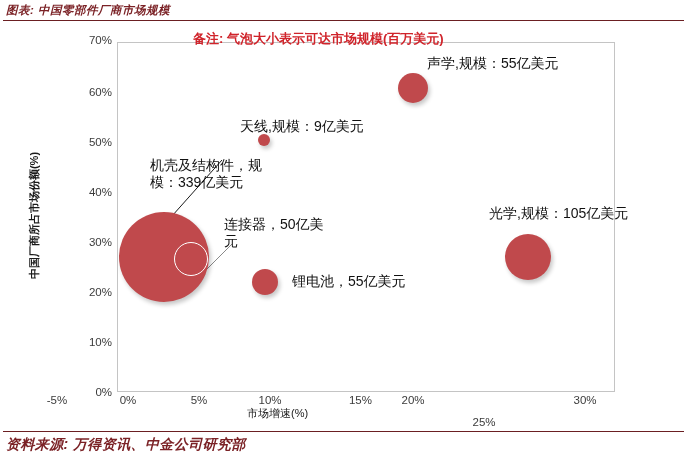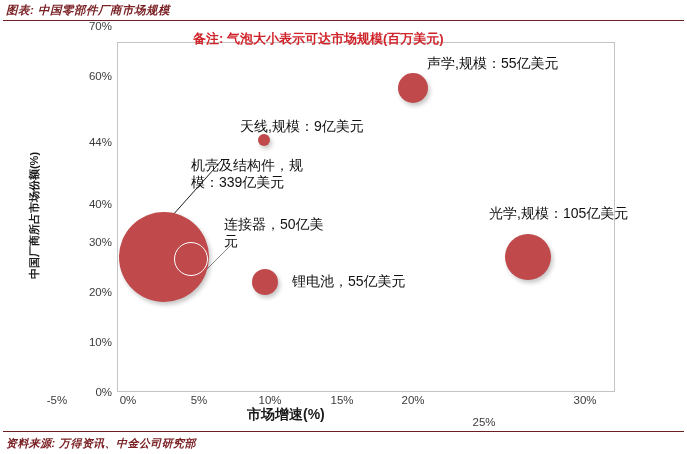--- a/index.html
+++ b/index.html
@@ -42,21 +42,21 @@
   
   #footer-rule {
     position: absolute;
     left: 3px; top: 431px;
     width: 681px; height: 1px;
     background: #6b1f22;
   }
   #source-note {
     position: absolute;
     left: 6px; top: 436px;
-    font-size: 11px;
+    font-size: 14px;
     font-weight: bold;
     font-style: italic;
     color: #7b2226;
     letter-spacing: 0.4px;
     white-space: nowrap;
   }
 
   
   #plot-frame {
     position: absolute;
@@ -88,22 +88,22 @@
     text-align: center;
     font-size: 11.5px;
     color: #3b3b3b;
     white-space: nowrap;
   }
   #x-axis-title {
     position: absolute;
     left: 247px; top: 406px;
     width: 240px;
     text-align: left;
-    font-size: 14px;
-    font-weight: bold;
+    font-size: 11px;
+    font-weight: normal;
     color: #1a1a1a;
     white-space: nowrap;
   }
   #y-axis-title {
     position: absolute;
     left: -116px; top: 208px;
     width: 300px;
     text-align: center;
     font-size: 11px;
     font-weight: bold;
@@ -148,34 +148,34 @@
 </head>
 <body>
 
 <div id="header-bar">
   <div id="chart-title">图表: 中国零部件厂商市场规模</div>
   <div id="header-rule"></div>
 </div>
 
 <div id="plot-frame"></div>
 
-<div class="ytick" style="left:66px; top:20px;">70%</div>
-<div class="ytick" style="left:66px; top:70px;">60%</div>
-<div class="ytick" style="left:66px; top:136px;">44%</div>
-<div class="ytick" style="left:66px; top:198px;">40%</div>
+<div class="ytick" style="left:66px; top:34px;">70%</div>
+<div class="ytick" style="left:66px; top:86px;">60%</div>
+<div class="ytick" style="left:66px; top:136px;">50%</div>
+<div class="ytick" style="left:66px; top:186px;">40%</div>
 <div class="ytick" style="left:66px; top:236px;">30%</div>
 <div class="ytick" style="left:66px; top:286px;">20%</div>
 <div class="ytick" style="left:66px; top:336px;">10%</div>
 <div class="ytick" style="left:66px; top:386px;">0%</div>
 
 <div class="xtick" style="left:27px;  top:394px;">-5%</div>
 <div class="xtick" style="left:98px;  top:394px;">0%</div>
 <div class="xtick" style="left:169px; top:394px;">5%</div>
 <div class="xtick" style="left:240px; top:394px;">10%</div>
-<div class="xtick" style="left:312px; top:394px;">15%</div>
+<div class="xtick" style="left:312px; top:394px;text-align:right;">15%</div>
 <div class="xtick" style="left:383px; top:394px;">20%</div>
 <div class="xtick" style="left:454px; top:416px;">25%</div>
 <div class="xtick" style="left:555px; top:394px;">30%</div>
 
 <div id="x-axis-title">市场增速(%)</div>
 <div id="y-axis-title">中国厂商所占市场份额(%)</div>
 
 <div id="annotation-note">备注: 气泡大小表示可达市场规模(百万美元)</div>
 
 <svg id="plot-layer" viewBox="0 0 687 454">
@@ -183,21 +183,21 @@
   <line x1="232" y1="244" x2="206" y2="270" stroke="#8a8a8a" stroke-width="1"></line>
 </svg>
 
 <div class="bubble" style="left:119px; top:212px; width:90px; height:90px;"></div>
 <div class="bubble hollow" style="left:174px; top:242px; width:32px; height:32px;"></div>
 <div class="bubble" style="left:258px; top:134px; width:12px; height:12px;"></div>
 <div class="bubble" style="left:252px; top:269px; width:26px; height:26px;"></div>
 <div class="bubble" style="left:398px; top:73px;  width:30px; height:30px;"></div>
 <div class="bubble" style="left:505px; top:234px; width:46px; height:46px;"></div>
 
-<div class="bubble-label" style="left:150px; top:157px;margin-left:41px;">机壳及结构件，规
+<div class="bubble-label" style="left:150px; top:157px;">机壳及结构件，规
 模：339亿美元</div>
 <div class="bubble-label" style="left:224px; top:216px;">连接器，50亿美
 元</div>
 <div class="bubble-label" style="left:240px; top:118px;">天线,规模：9亿美元</div>
 <div class="bubble-label" style="left:292px; top:273px;">锂电池，55亿美元</div>
 <div class="bubble-label" style="left:427px; top:55px;">声学,规模：55亿美元</div>
 <div class="bubble-label" style="left:489px; top:205px;">光学,规模：105亿美元</div>
 
 <div id="footer-rule"></div>
 <div id="source-note">资料来源: 万得资讯、中金公司研究部</div>

